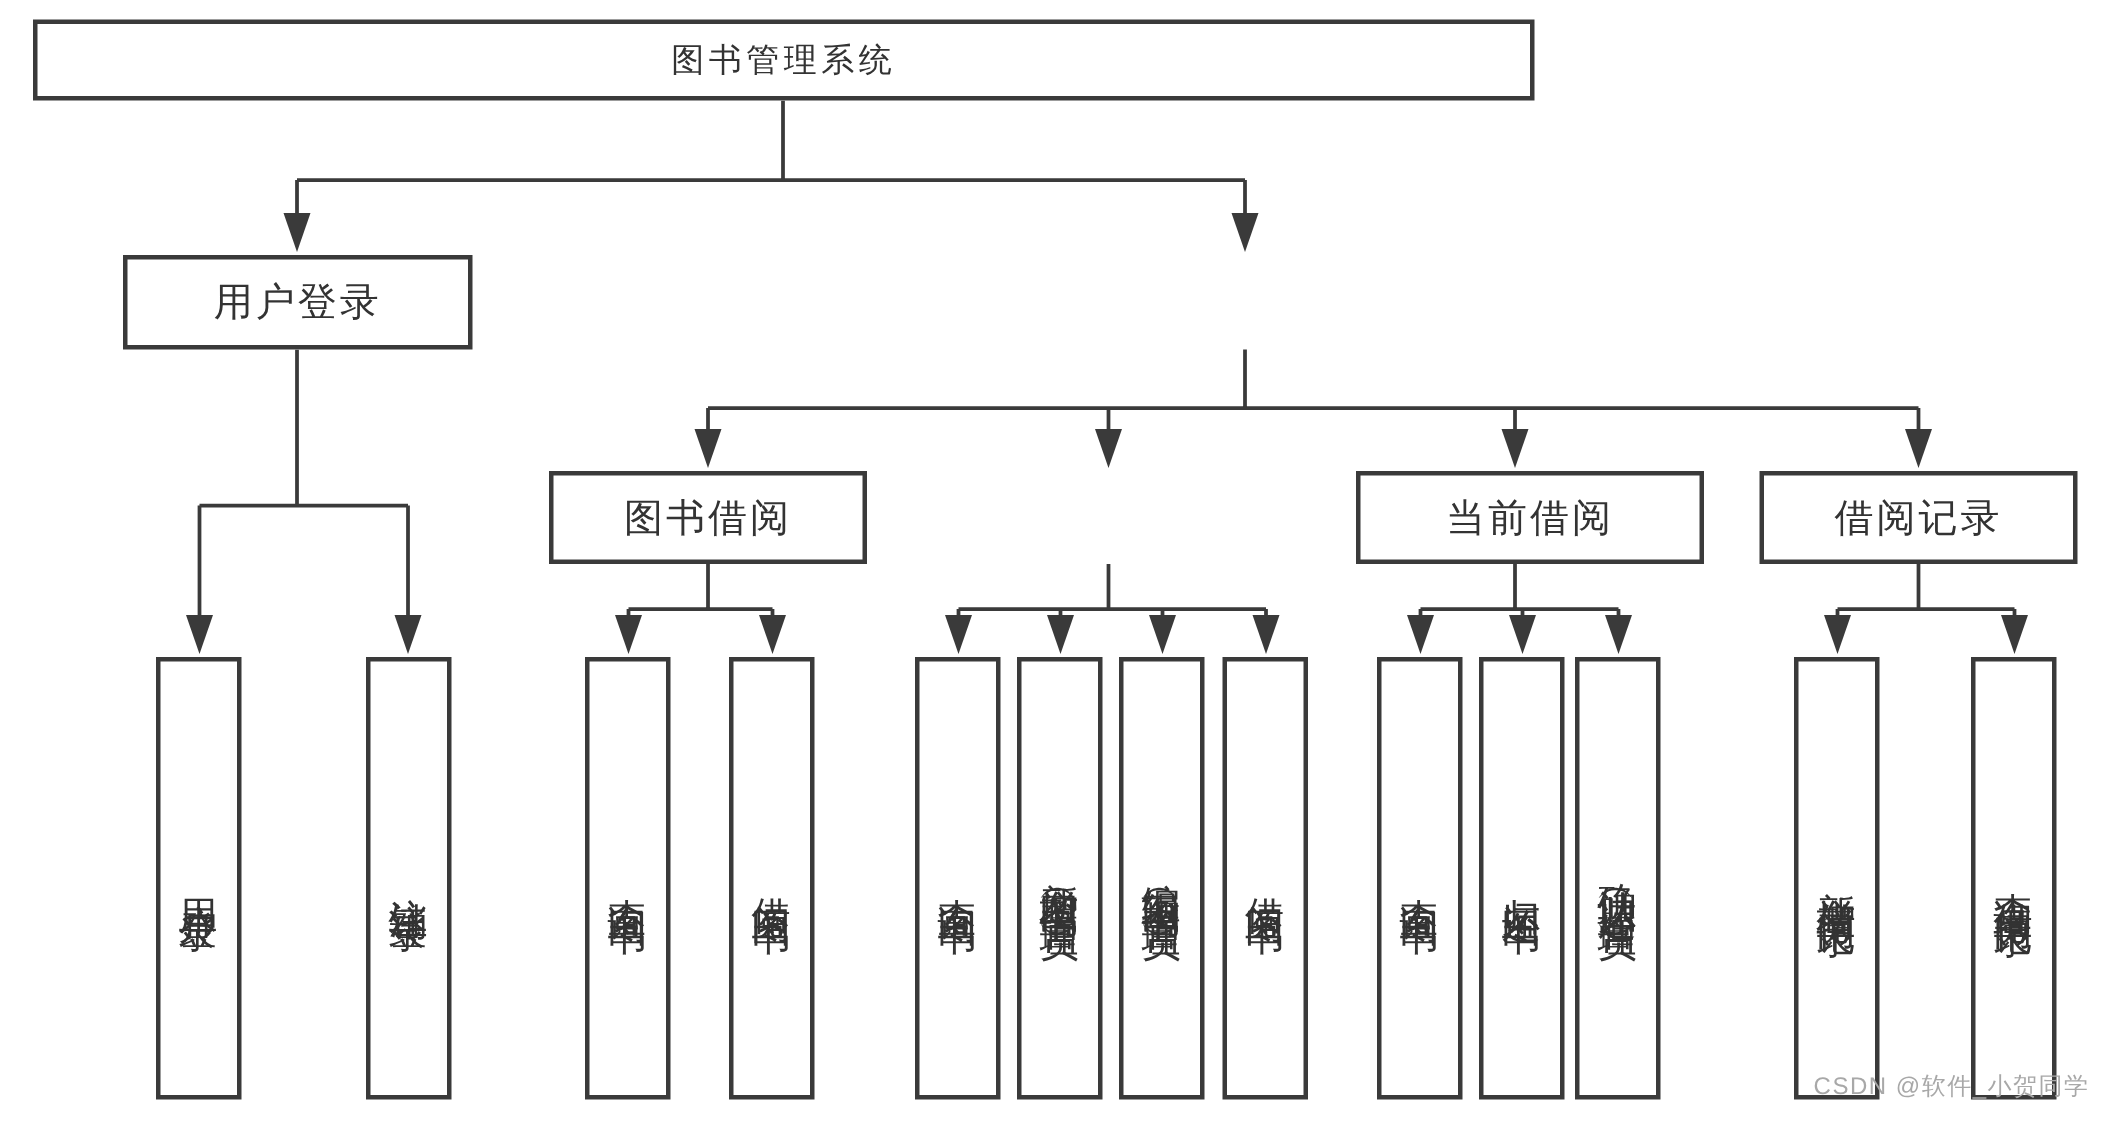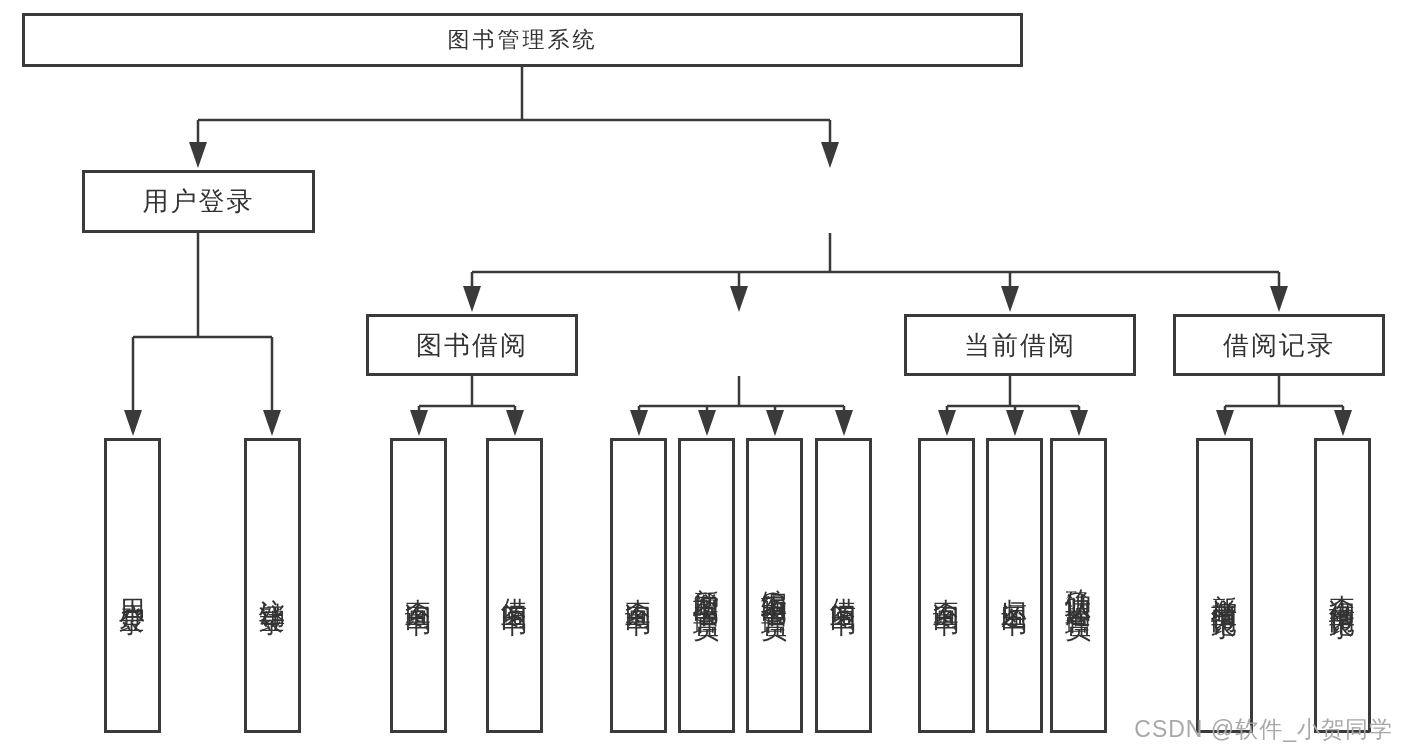--- a/index.html
+++ b/index.html
@@ -48,21 +48,21 @@
     writing-mode: vertical-rl;
     text-orientation: mixed;
     font-size: 26px;
     letter-spacing: 4px;
     line-height: 1;
   }
   .watermark {
     position: absolute;
     top: 714px;
     right: 12px;
-    font-size: 23px;
+    font-size: 16px;
     letter-spacing: 1px;
     color: var(--watermark);
     white-space: nowrap;
   }
 </style>
 </head>
 <body>
 
 <div class="canvas">
 

